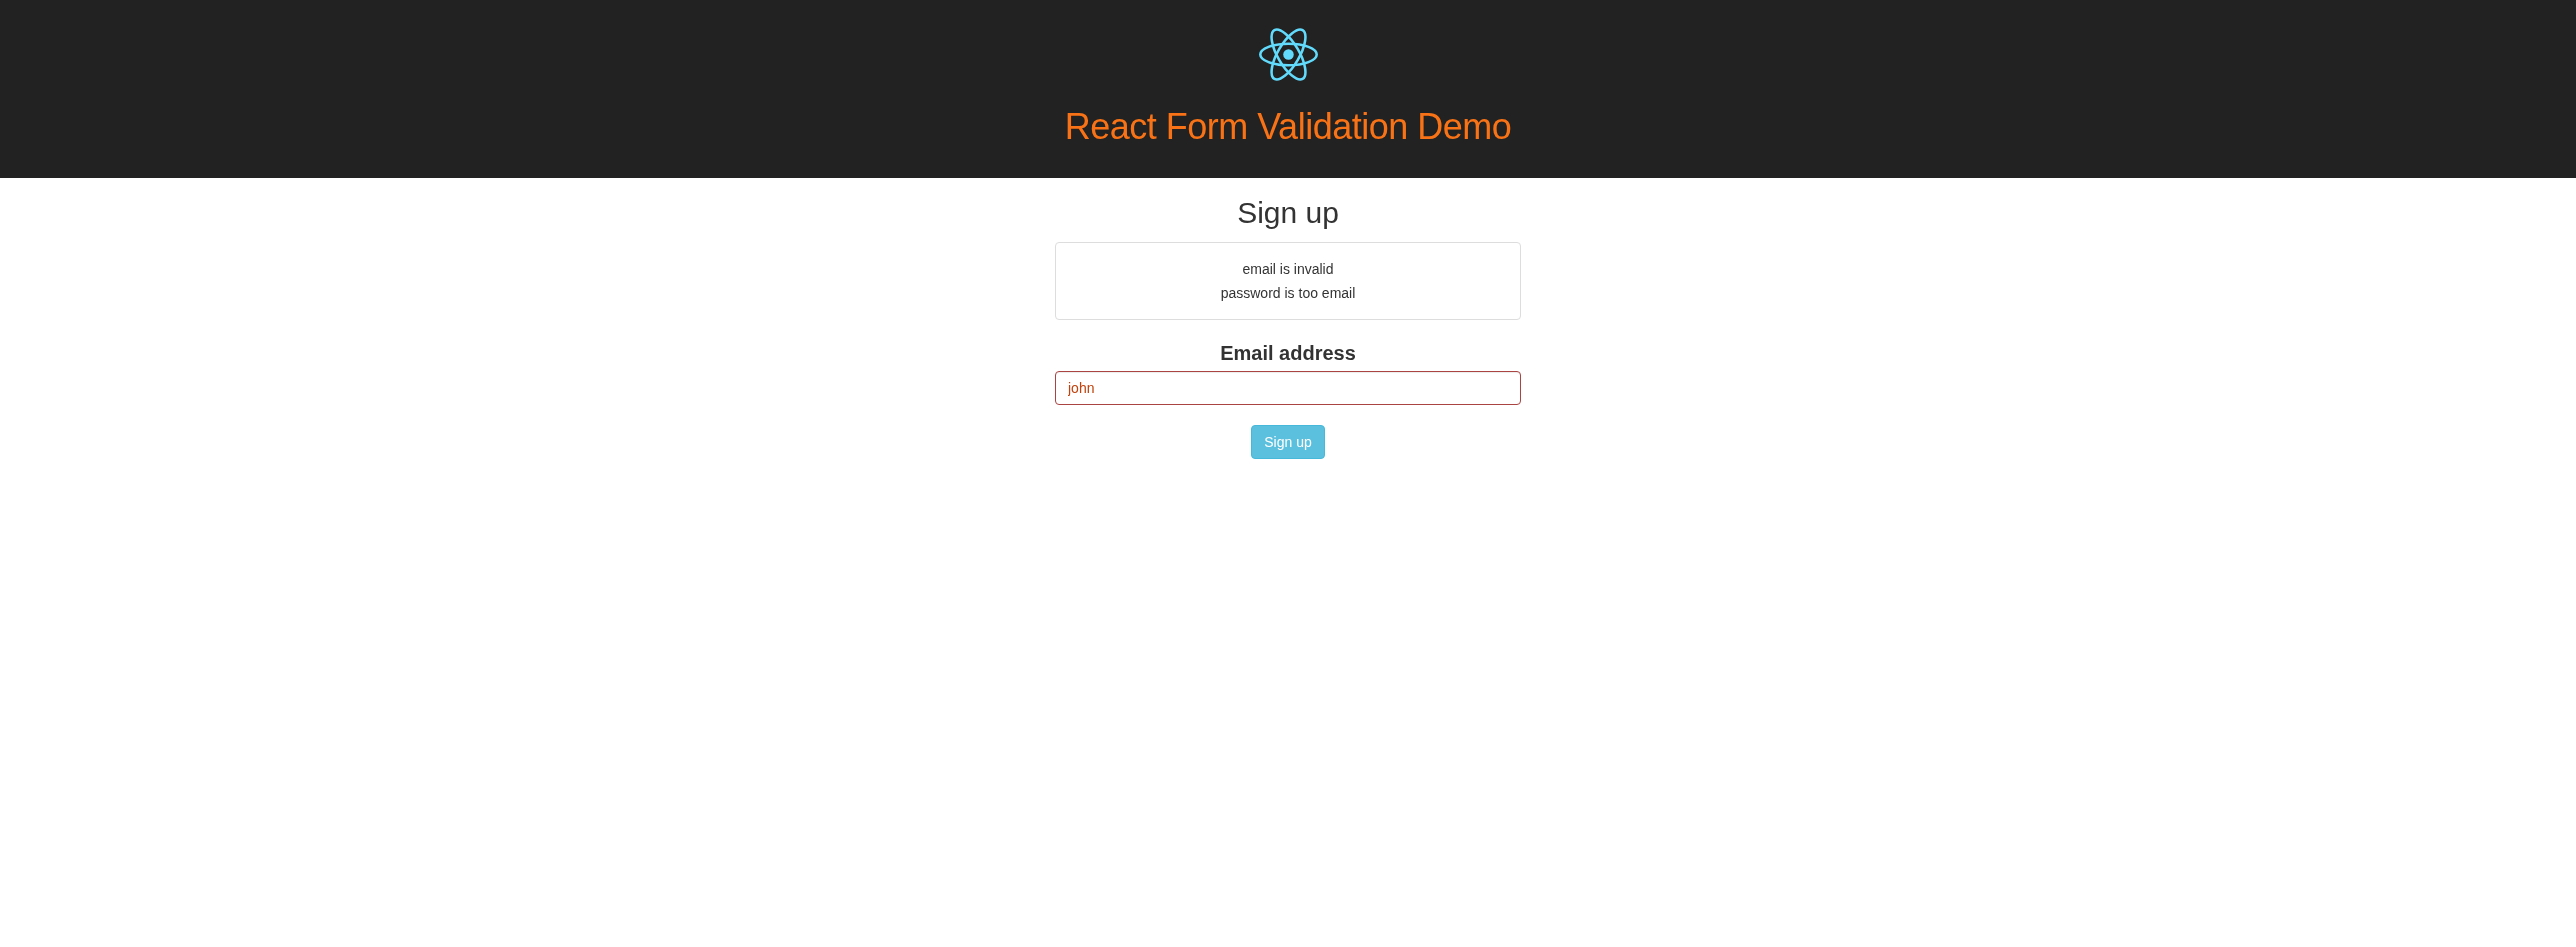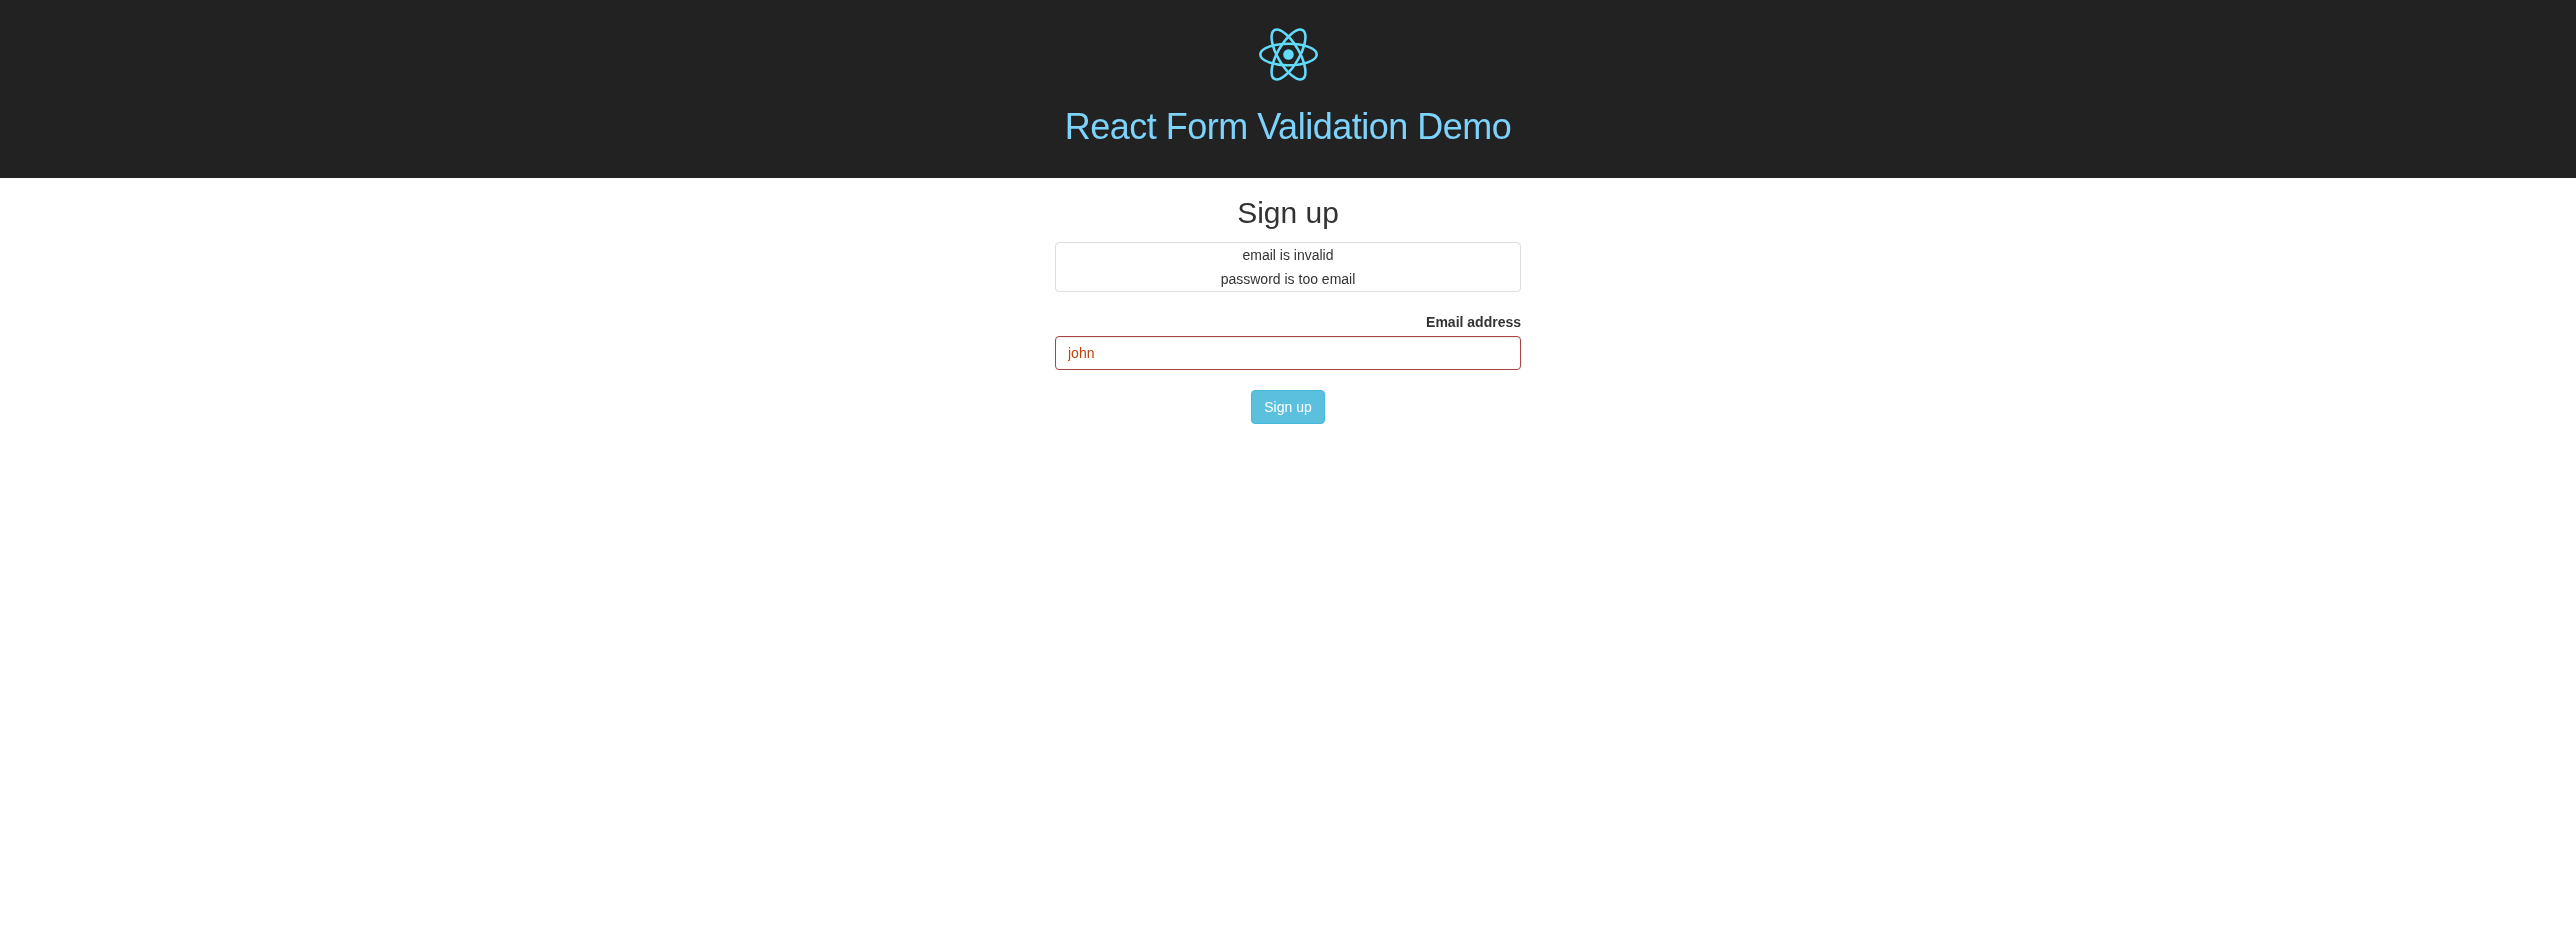--- a/index.html
+++ b/index.html
@@ -7,21 +7,21 @@
       padding: 0;
       box-sizing: border-box;
     }
     body {
       font-family: -apple-system, BlinkMacSystemFont, "Helvetica Neue", Helvetica, Arial, sans-serif;
       color: #333;
       background: #fff;
     }
     .header {
       background: #222;
-      color: #7dd3fc;
+      color: #f97316;
       text-align: center;
       padding: 25px 0 30px 0;
     }
     .logo-wrap {
       margin-bottom: 18px;
     }
     .header h1 {
       font-size: 36px;
       font-weight: 500;
       letter-spacing: -0.5px;
@@ -34,39 +34,38 @@
     }
     .form-title {
       font-size: 30px;
       font-weight: 400;
       color: #333;
       margin-bottom: 12px;
     }
     .error-panel {
       border: 1px solid #ddd;
       border-radius: 4px;
-      padding: 0 0;
+      padding: 14px 0;
       margin-bottom: 22px;
       background: #fff;
     }
     .error-panel p {
       font-size: 14px;
       color: #333;
       padding: 4px 0;
     }
     .form-group {
       margin-bottom: 16px;
     }
     .form-label {
       display: block;
-      font-size: 14px;
+      font-size: 20px;
       font-weight: 700;
       color: #333;
       margin-bottom: 6px;
-      text-align: right;
     }
     .form-control {
       width: 100%;
       height: 34px;
       padding: 6px 12px;
       font-size: 14px;
       line-height: 1.42857143;
       color: #c2410c;
       background-color: #fff;
       border: 1px solid #a94442;

